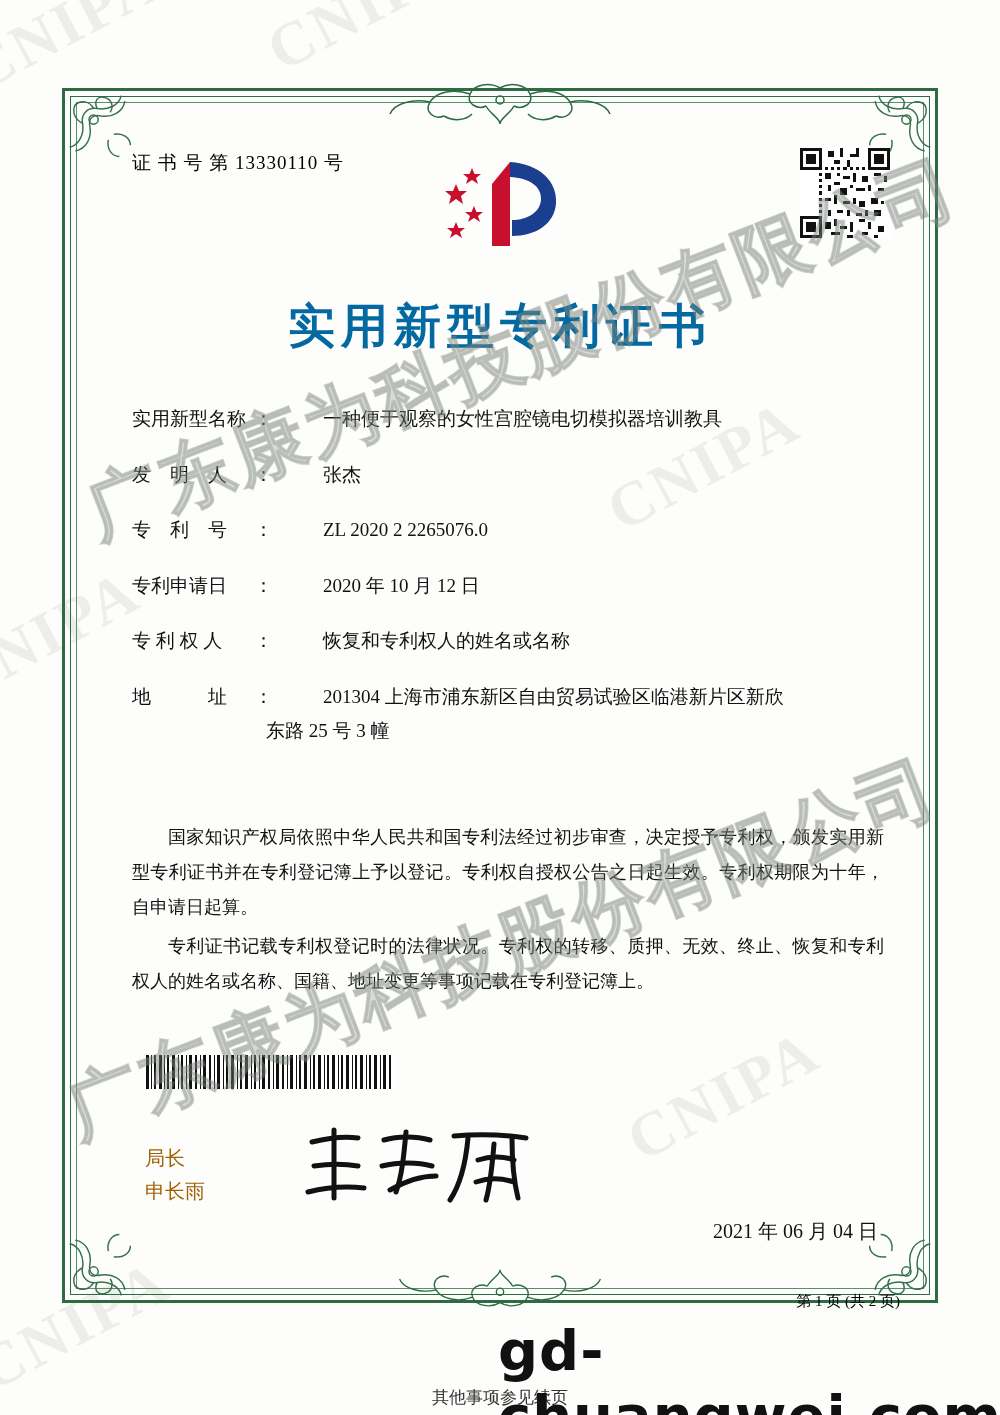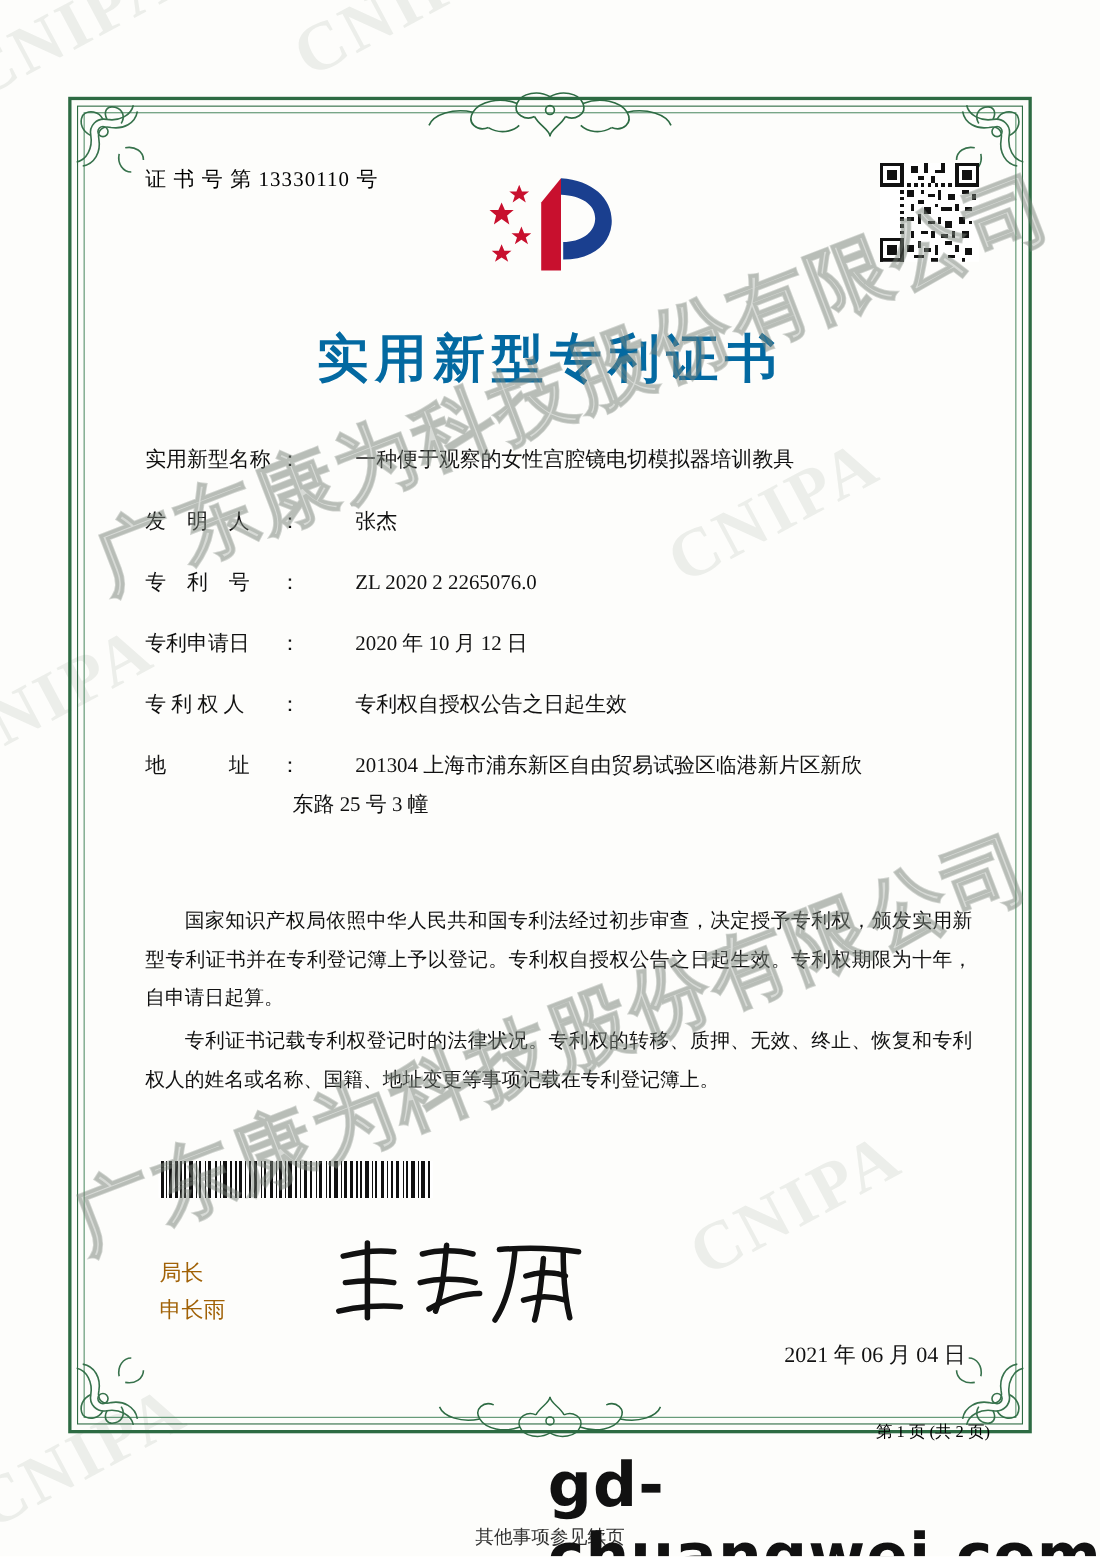--- a/index.html
+++ b/index.html
@@ -501,21 +501,21 @@
 
       <div class="field-row">
         <span class="field-label">专利申请日</span>
         <span class="field-sep">：</span>
         <span class="field-value">2020 年 10 月 12 日</span>
       </div>
 
       <div class="field-row">
         <span class="field-label">专 利 权 人</span>
         <span class="field-sep">：</span>
-        <span class="field-value">专利权自授权公告之日起生效</span>
+        <span class="field-value">恢复和专利权人的姓名或名称</span>
       </div>
 
       <div class="field-row">
         <span class="field-label">地　　　址</span>
         <span class="field-sep">：</span>
         <span class="field-value">201304 上海市浦东新区自由贸易试验区临港新片区新欣</span>
       </div>
       <div class="addr-line2">东路 25 号 3 幢</div>
 
     </div>

